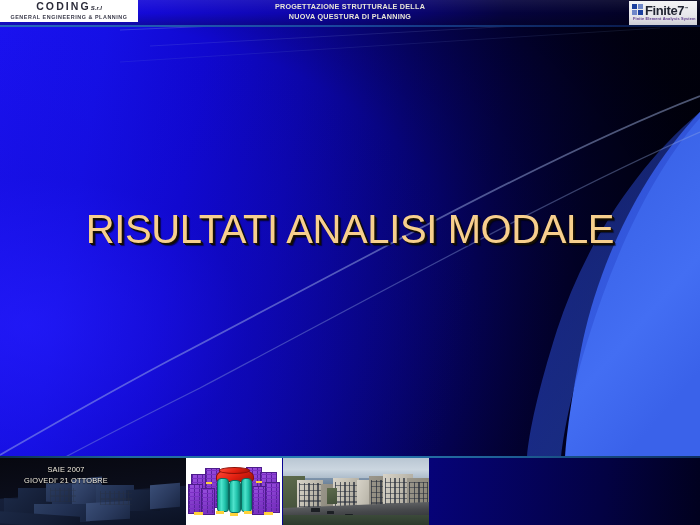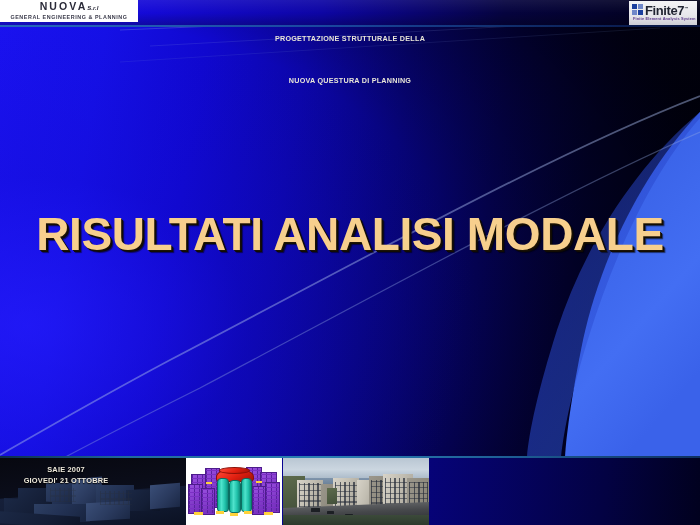--- a/index.html
+++ b/index.html
@@ -80,21 +80,20 @@
   }
 
   
   .hdr-center {
     position:absolute; left:222px; top:2px; width:256px;
     text-align:center; line-height:9.5px;
   }
   .hdr-center div {
     font-size:7.2px; font-weight:bold; color:#e9e6d8; letter-spacing:0.25px;
     white-space:nowrap;
-    margin-top:32px;
   }
 
   
   .straus {
     position:absolute; left:629px; top:1px; width:68px; height:24px;
     background:linear-gradient(180deg,#f4f4f6 0%,#e6e6ea 62%,#cdcdd4 100%);
     overflow:hidden;
   }
   .straus-row { position:absolute; left:3px; top:1px; display:flex; align-items:center; }
   .straus-grid {
@@ -111,21 +110,21 @@
   .straus-tag {
     position:absolute; left:4px; top:15px; width:62px;
     font-size:3.9px; font-weight:bold; color:#5d3a8e; letter-spacing:0.14px;
     white-space:nowrap;
   }
 
   
   .title {
     position:absolute; left:0; top:207px; width:700px;
     text-align:center;
-    font-size:46px; font-weight:bold; letter-spacing:-0.4px;
+    font-size:40px; font-weight:normal; letter-spacing:-0.4px;
     color:#f7cf8d;
     white-space:nowrap;
     text-shadow:
        1px 1px 0 #1b1205,
        2px 2px 0 #120c03,
        3px 3px 1px rgba(0,0,0,0.55);
   }
 
   
   .bottom-rule {
@@ -157,21 +156,21 @@
     position:absolute;
     background:linear-gradient(135deg,#2d3f63 0%,#223153 48%,#16223c 100%);
   }
   .blk.dk { background:linear-gradient(135deg,#1b2845 0%,#141e36 60%,#0d1426 100%); }
   .blk.lt { background:linear-gradient(135deg,#3a4e77 0%,#2a3a5e 55%,#1b2845 100%); }
   .footer-text {
     position:absolute; left:0; top:464px; width:132px;
     text-align:center; line-height:11px; z-index:6;
   }
   .footer-text div {
-    font-size:7.4px; font-weight:bold; color:#efeadc; letter-spacing:0.2px;
+    font-size:7.4px; font-weight:normal; color:#efeadc; letter-spacing:0.2px;
     white-space:nowrap; text-shadow:0 1px 1px rgba(0,0,0,0.9);
   }
 
   
   .pane-fem {
     position:absolute; left:186px; top:458px; width:96px; height:67px;
     overflow:hidden; background:#ffffff;
   }
   .fem-stage { position:absolute; left:0; top:0; width:96px; height:67px; }
   .fr {   
@@ -292,21 +291,21 @@
     </svg>
   </div>
 
   <div class="header">
     <div class="header-sheen"></div>
   </div>
   <div class="header-rule"></div>
 
   <div class="logo-box">
     <div class="logo-main">
-      <span>NUOVA</span><span class="sfx">S.r.l</span>
+      <span>CODING</span><span class="sfx">S.r.l</span>
     </div>
     <div class="logo-sub">GENERAL ENGINEERING &amp; PLANNING</div>
   </div>
 
   <div class="hdr-center">
     <div>PROGETTAZIONE STRUTTURALE DELLA</div>
     <div>NUOVA QUESTURA DI PLANNING</div>
   </div>
 
   <div class="straus">

